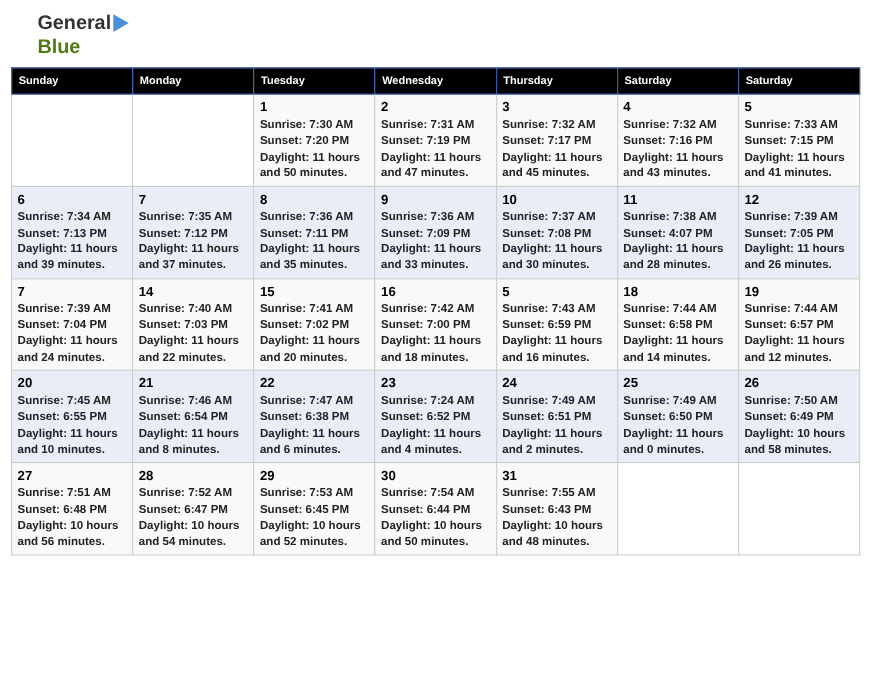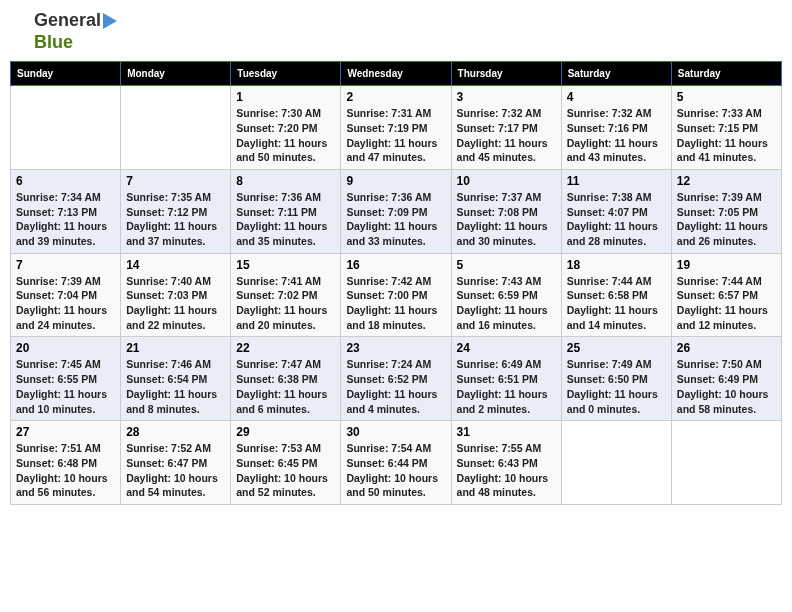--- a/index.html
+++ b/index.html
@@ -270,21 +270,21 @@
 Daylight: 11 hours and 6 minutes.</div>
         </td>
         <td>
           <span class="day-number">23</span>
           <div class="day-info">Sunrise: 7:24 AM
 Sunset: 6:52 PM
 Daylight: 11 hours and 4 minutes.</div>
         </td>
         <td>
           <span class="day-number">24</span>
-          <div class="day-info">Sunrise: 6:49 AM
+          <div class="day-info">Sunrise: 7:49 AM
 Sunset: 6:51 PM
 Daylight: 11 hours and 2 minutes.</div>
         </td>
         <td>
           <span class="day-number">25</span>
           <div class="day-info">Sunrise: 7:49 AM
 Sunset: 6:50 PM
 Daylight: 11 hours and 0 minutes.</div>
         </td>
         <td>

